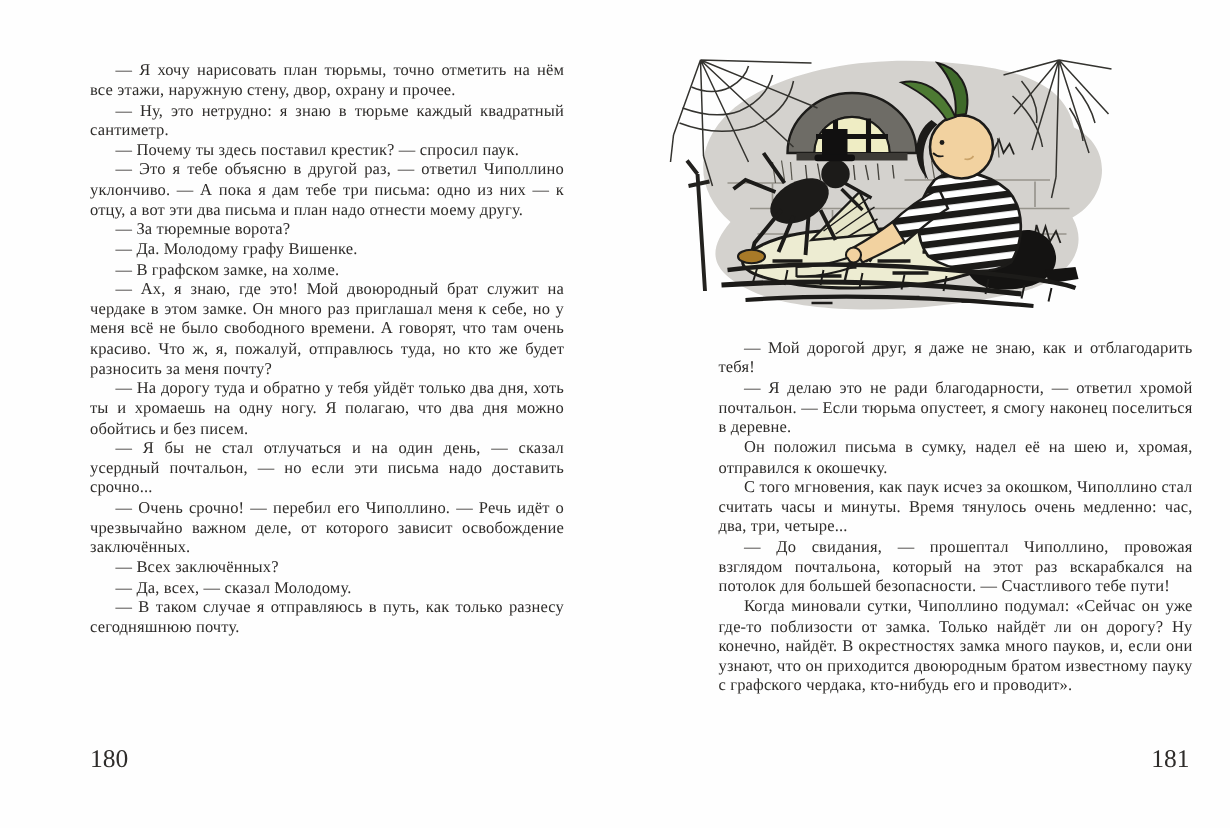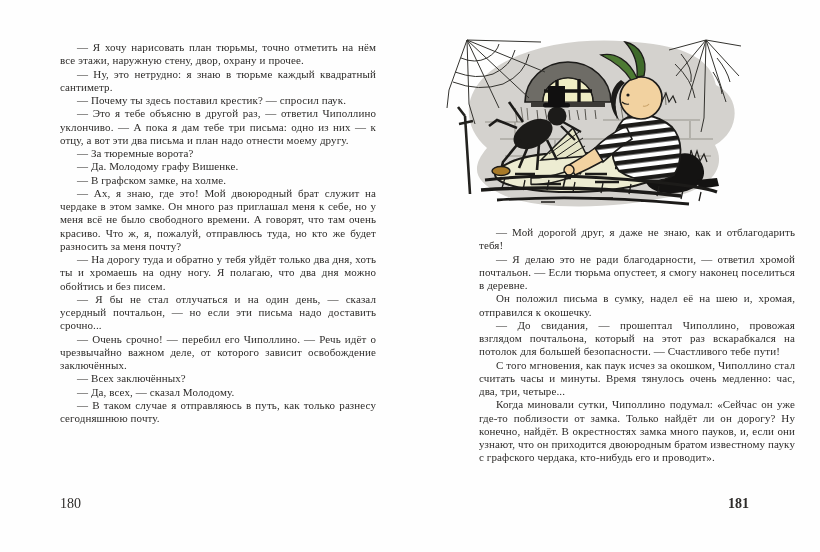--- a/index.html
+++ b/index.html
@@ -8,46 +8,46 @@
     background: #ffffff;
     font-family: "Liberation Serif", "DejaVu Serif", serif;
     overflow: hidden;
   }
   .spread {
     position: relative;
     width: 820px; height: 552px;
     background: #fefefe;
     color: #2e2c2a;
   }
-  .page { position: absolute; top: 0; height: 552px; }
+  .page { position: absolute; top: 0; height: 552px; padding-left: 31px; }
   .page-left  { left: 0;   width: 410px; }
   .page-right { left: 410px; width: 410px; }
   .text-col {
     position: absolute;
     width: 316px;
     font-size: 11px;
     line-height: 13.25px;
     text-align: justify;
     letter-spacing: 0.1px;
   }
   .page-left  .text-col { left: 60px; top: 41px; }
   .page-right .text-col { left: 37px; top: 226px; margin-left: 32px; }
   .para {
     margin: 0;
     text-indent: 17px;
     hyphens: none;
   }
   .page-number {
     position: absolute;
     top: 496px;
-    font-size: 14px;
+    font-size: 17px;
     color: #2e2c2a;
   }
   .page-left  .page-number { left: 60px; }
-  .page-right .page-number { right: 71px; text-align: center; font-weight: bold; }
+  .page-right .page-number { right: 58px; text-align: center; }
   .illustration {
     position: absolute;
     left: 35px; top: 28px;
     width: 300px; height: 184px;
   }
   svg { display: block; }
 </style>
 </head>
 <body>
 
@@ -201,20 +201,20 @@
                    M186,156 l-2,10 M214,158 l-2,10 M238,162 l-2,9 M256,164 l-2,9" stroke-width="1.3"></path>
           <path d="M150,170 h18 M96,174 h14 M196,173 h16" stroke-width="1.6"></path>
         </g>
       </svg>
     </div>
 
     <div class="text-col">
         <p class="para">— Мой дорогой друг, я даже не знаю, как и отблагодарить тебя!</p>
         <p class="para">— Я делаю это не ради благодарности, — ответил хромой почтальон. — Если тюрьма опустеет, я смогу наконец поселиться в деревне.</p>
         <p class="para">Он положил письма в сумку, надел её на шею и, хромая, отправился к окошечку.</p>
+        <p class="para">С того мгновения, как паук исчез за окошком, Чиполлино стал считать часы и минуты. Время тянулось очень медленно: час, два, три, четыре...</p>
         <p class="para">— До свидания, — прошептал Чиполлино, провожая взглядом почтальона, который на этот раз вскарабкался на потолок для большей безопасности. — Счастливого тебе пути!</p>
-        <p class="para">С того мгновения, как паук исчез за окошком, Чиполлино стал считать часы и минуты. Время тянулось очень медленно: час, два, три, четыре...</p>
         <p class="para">Когда миновали сутки, Чиполлино подумал: «Сейчас он уже где-то поблизости от замка. Только найдёт ли он дорогу? Ну конечно, найдёт. В окрестностях замка много пауков, и, если они узнают, что он приходится двоюродным братом известному пауку с графского чердака, кто-нибудь его и проводит».</p>
       </div>
     <div class="page-number">181</div>
   </div>
 
 </div>
 
 </body></html>

